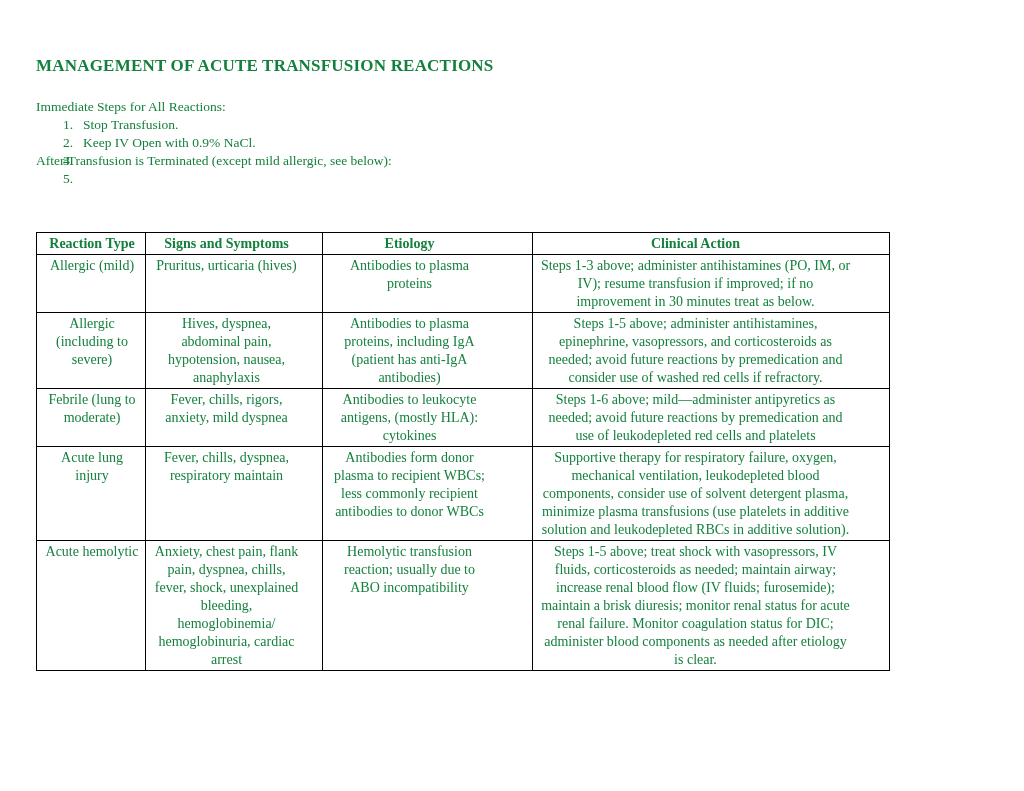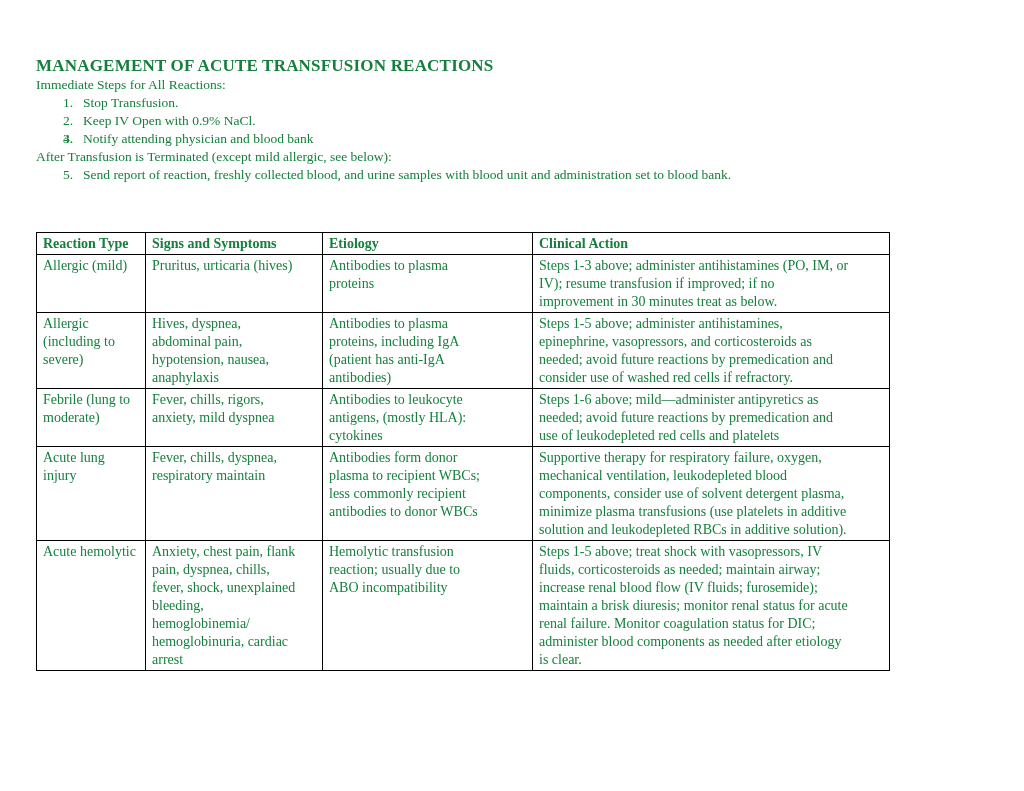--- a/index.html
+++ b/index.html
@@ -18,21 +18,21 @@
     left: 36px;
     top: 56px;
     margin: 0;
     font-size: 17px;
     font-weight: bold;
     letter-spacing: 0.2px;
   }
   .intro {
     position: absolute;
     left: 36px;
-    top: 76px;
+    top: 98px;
     width: 960px;
     font-size: 13.5px;
     line-height: 18px;
   }
   .intro p { margin: 0; }
   .step {
     position: relative;
     padding-left: 47px;
     margin: 0;
   }
@@ -47,21 +47,21 @@
     top: 232px;
     border-collapse: collapse;
     table-layout: fixed;
     width: 853px;
     font-size: 14px;
     line-height: 18px;
   }
   .reaction-table th, .reaction-table td {
     border: 1.5px solid #000000;
     vertical-align: top;
-    text-align: left;
+    text-align: center;
     font-weight: normal;
   }
   .reaction-table th { font-weight: bold; }
   .reaction-table th:nth-child(1), .reaction-table td:nth-child(1) { padding: 2px 4px 1px 6px; }
   .reaction-table th:nth-child(2), .reaction-table td:nth-child(2) { padding: 2px 21px 1px 6px; }
   .reaction-table th:nth-child(3), .reaction-table td:nth-child(3) { padding: 2px 42px 1px 6px; }
   .reaction-table th:nth-child(4), .reaction-table td:nth-child(4) { padding: 2px 37px 1px 6px; }
 </style>
 </head>
 <body>
@@ -78,26 +78,24 @@
     </p>
     <p class="step">
       <span class="num">2.</span>
       <span>Keep IV Open with 0.9% NaCl.</span>
     </p>
     <p class="step">
       <span class="num">3.</span>
     </p>
     <p class="step">
       <span class="num">4.</span>
-      <span>Notify attending physician and blood bank</span>
     </p>
     <p>After Transfusion is Terminated (except mild allergic, see below):</p>
     <p class="step">
       <span class="num">5.</span>
-      <span>Send report of reaction, freshly collected blood, and urine samples with blood unit and administration set to blood bank.</span>
     </p>
   </div>
 
   <table class="reaction-table">
     <colgroup>
       <col style="width:109px">
       <col style="width:177px">
       <col style="width:210px">
       <col style="width:357px">
     </colgroup>

